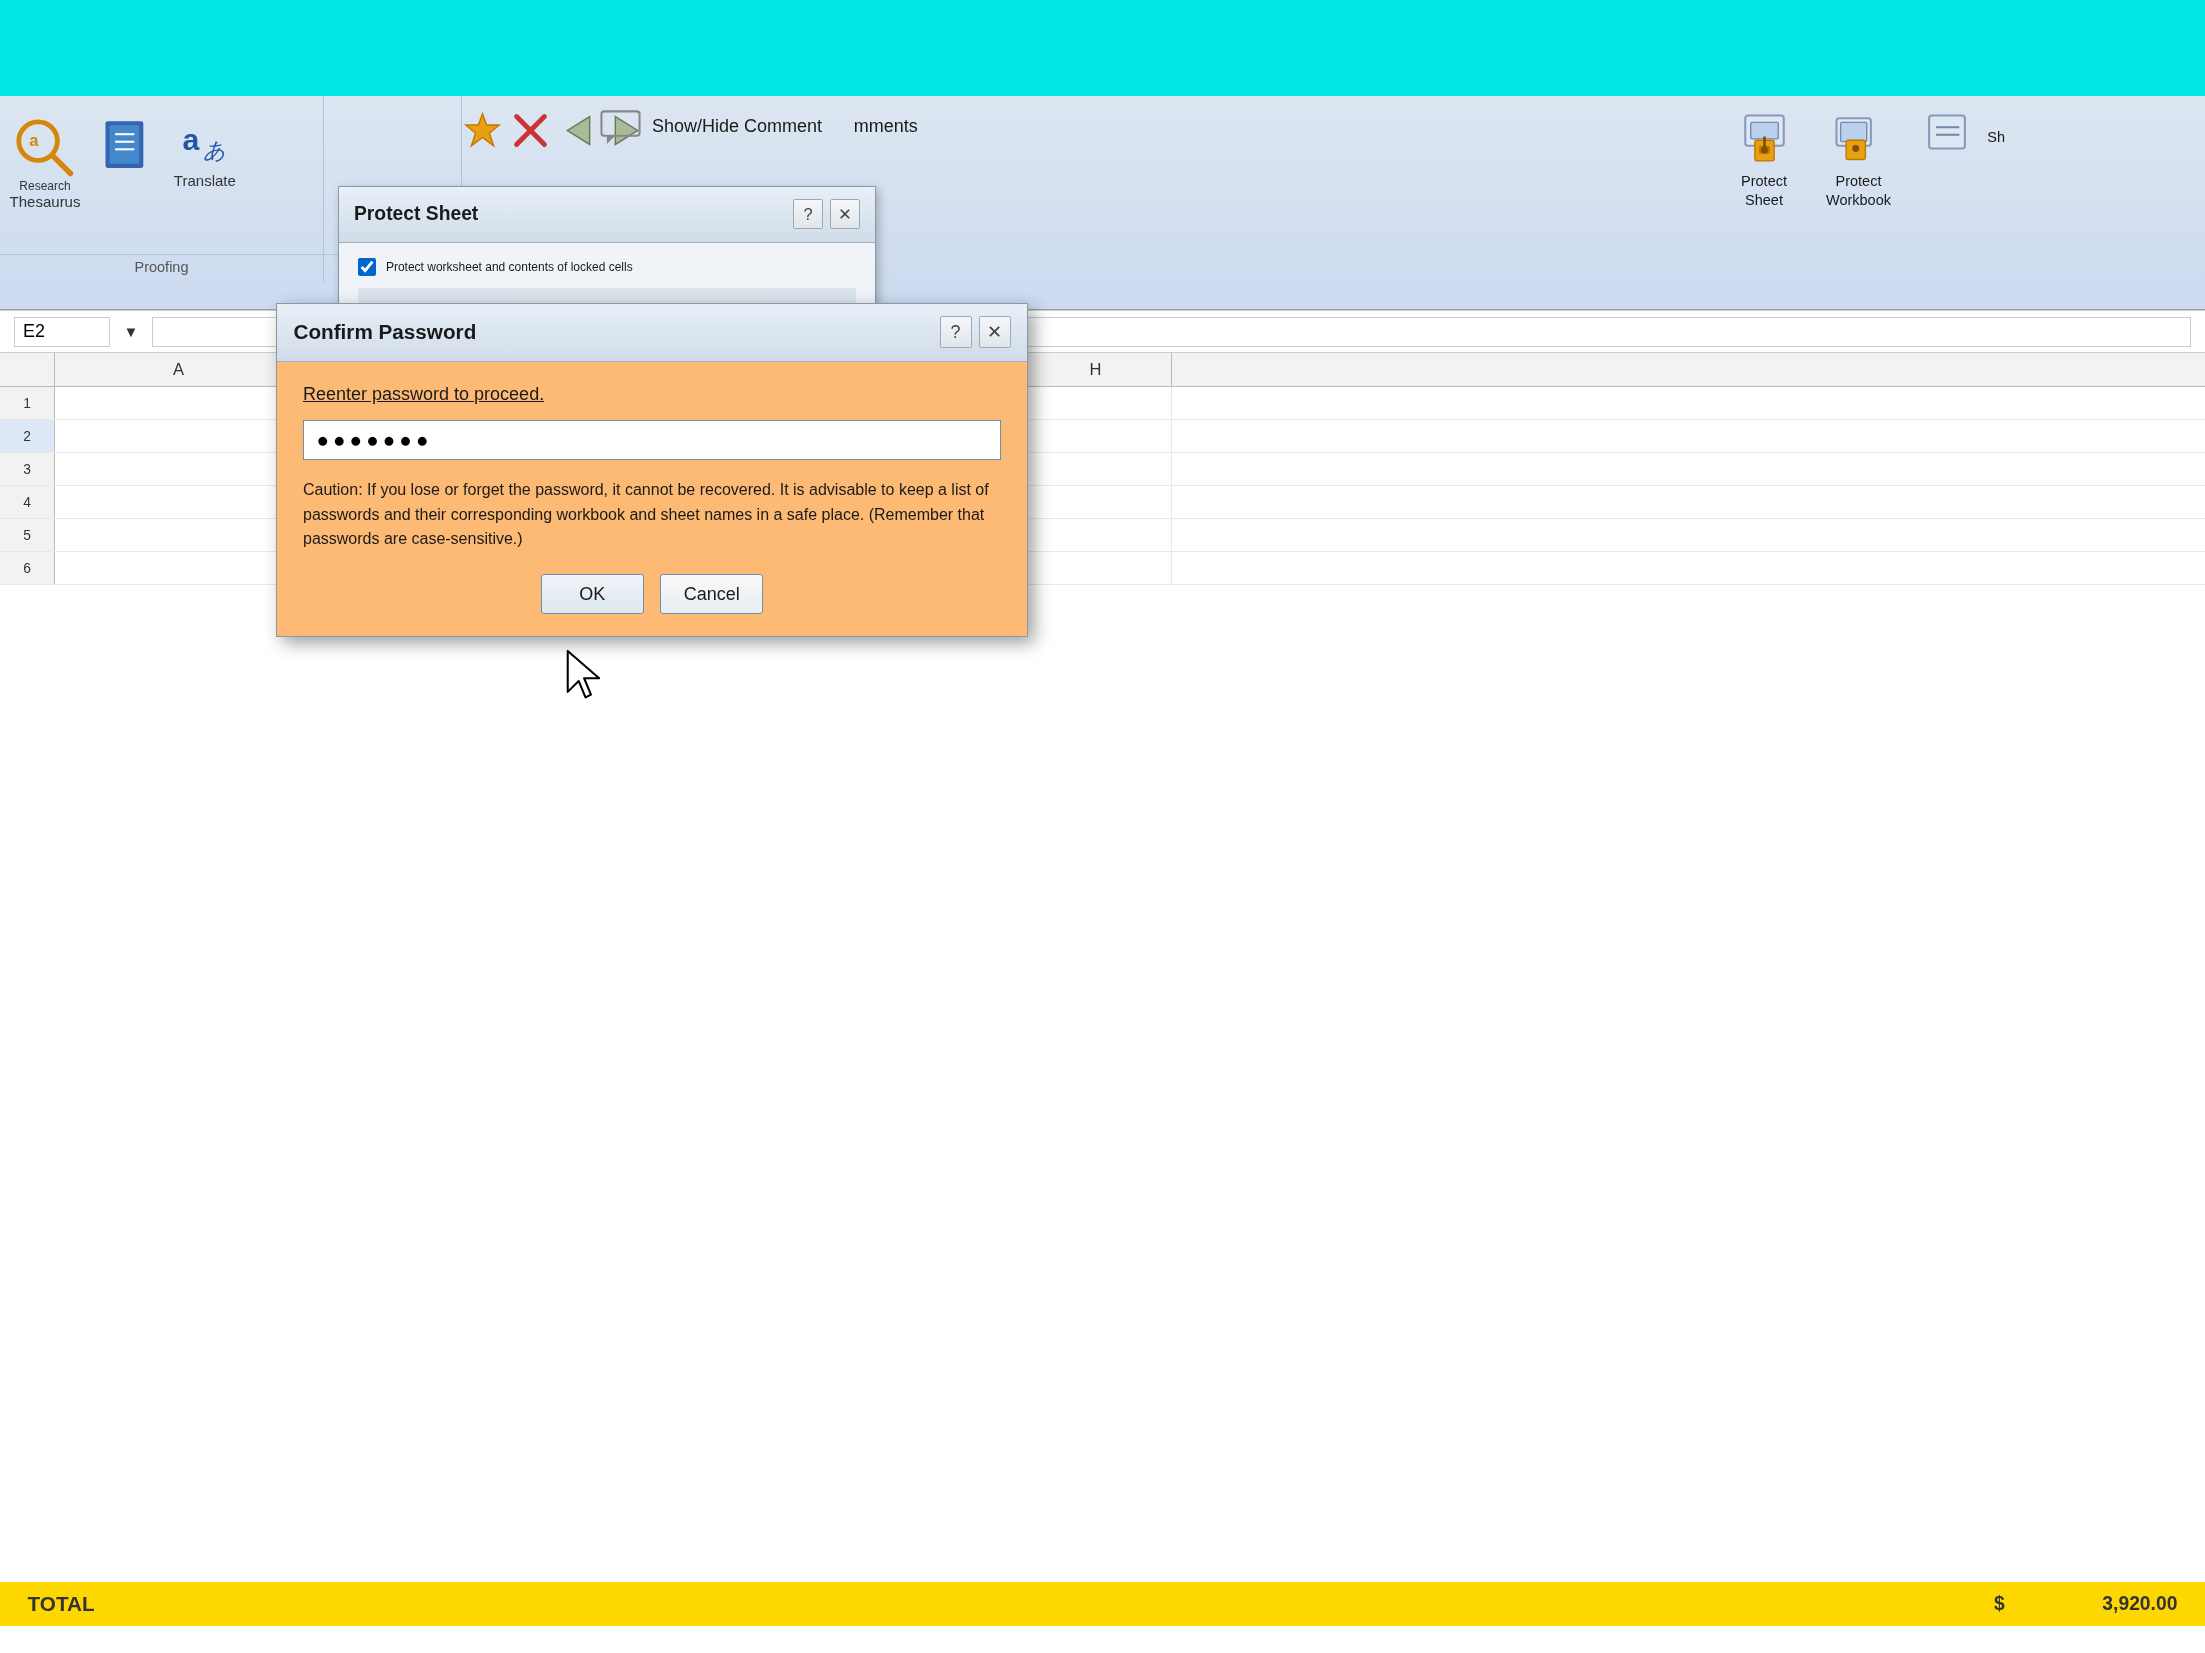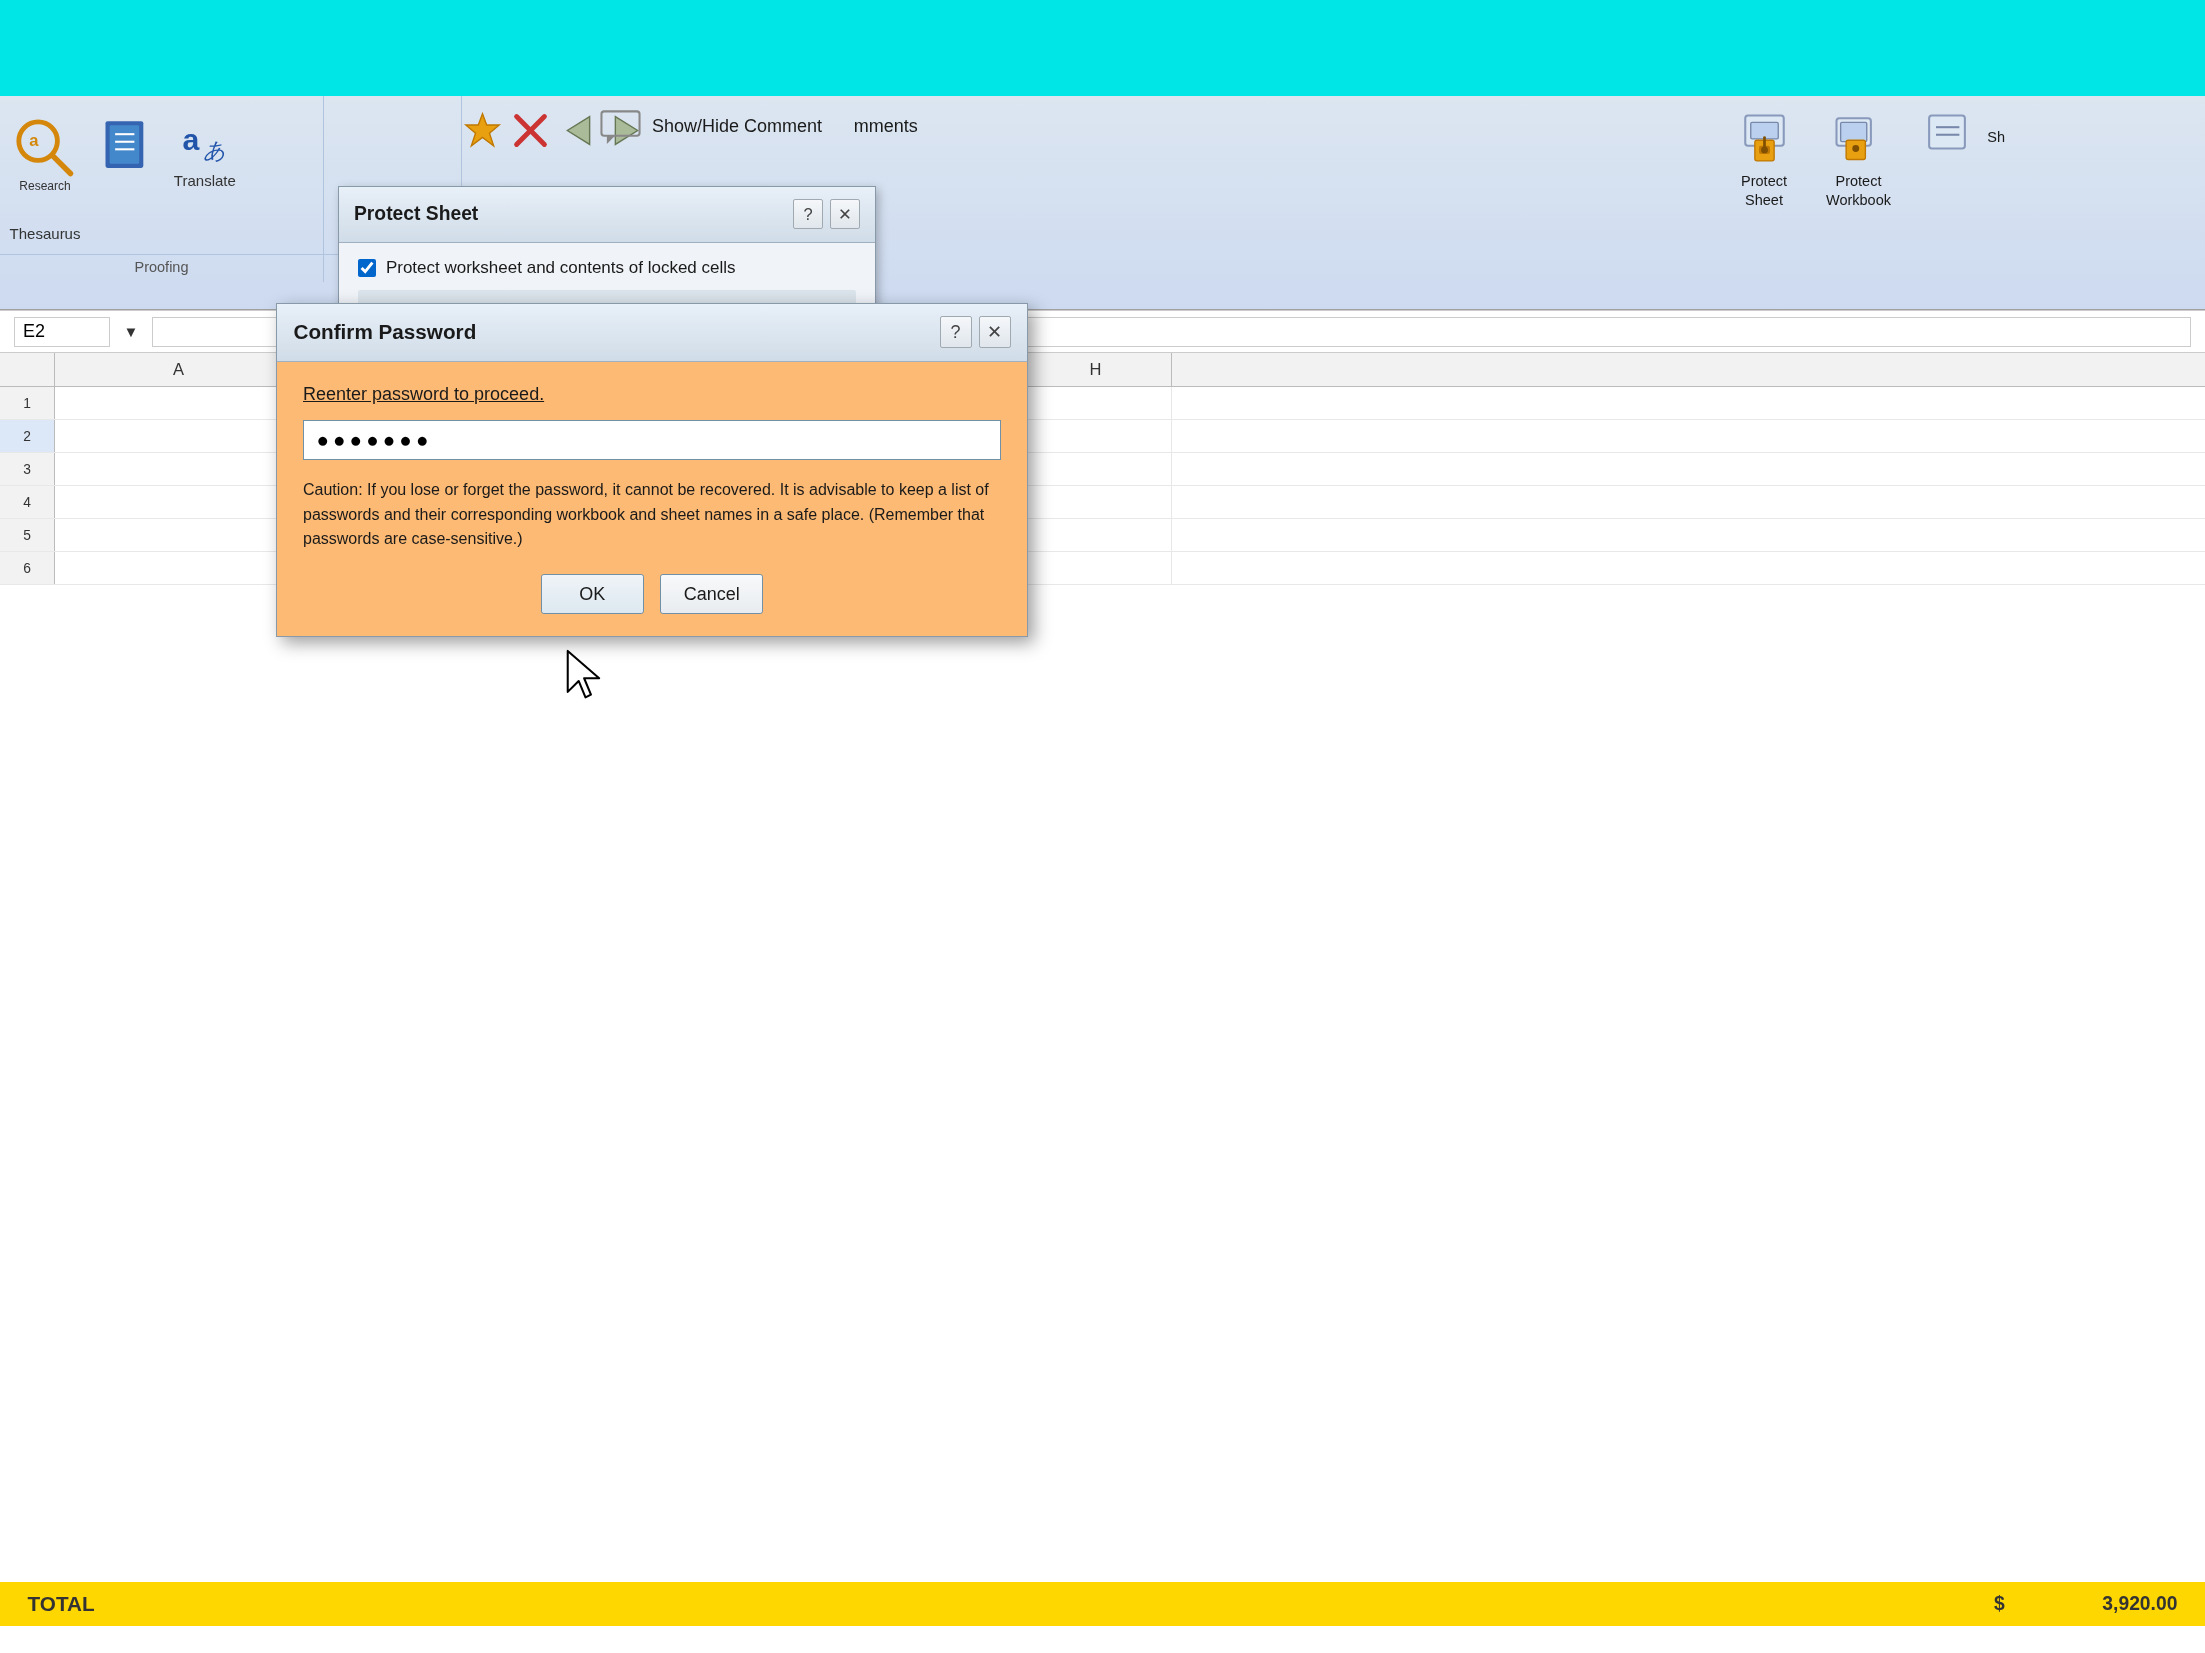--- a/index.html
+++ b/index.html
@@ -22,21 +22,21 @@
 
   <div style="position:absolute;left:0;top:0;width:324px;height:186px;display:flex;flex-direction:row;align-items:flex-start;padding-top:13.8px;border-right:0.7px solid #b0c4de;">
 
     <div style="display:flex;flex-direction:column;align-items:center;padding:6.9px 9.6px;min-width:62px;">
       <svg width="62" height="62" viewBox="0 0 90 90">
         <circle cx="35" cy="35" r="28" fill="none" stroke="#d4870a" stroke-width="7"></circle>
         <line x1="56" y1="56" x2="82" y2="82" stroke="#d4870a" stroke-width="8" stroke-linecap="round"></line>
         <text x="22" y="42" font-size="24" fill="#d4870a" font-weight="bold">a</text>
       </svg>
       <span style="font-size:12px;color:#333;text-align:center;">Research</span>
-      <span style="font-size:15px;color:#333;text-align:center;margin-top:32px;">Thesaurus</span>
+      <span style="font-size:15px;color:#333;text-align:center;">Thesaurus</span>
     </div>
 
     <div style="display:flex;flex-direction:column;align-items:center;padding:6.9px 9.6px;min-width:55px;">
       <svg width="55" height="55" viewBox="0 0 80 80">
         <rect x="8" y="6" width="55" height="68" rx="3" fill="#2255aa" opacity="0.9"></rect>
         <rect x="14" y="12" width="43" height="56" rx="2" fill="#4488cc"></rect>
         <line x1="22" y1="25" x2="50" y2="25" stroke="white" stroke-width="3"></line>
         <line x1="22" y1="36" x2="50" y2="36" stroke="white" stroke-width="3"></line>
         <line x1="22" y1="47" x2="50" y2="47" stroke="white" stroke-width="3"></line>
       </svg>
@@ -228,21 +228,21 @@
   <div style="background:linear-gradient(to bottom,#e8f0f8,#d0dce8);padding:12.4px 15px;display:flex;align-items:center;justify-content:space-between;border-bottom:0.7px solid #a0b0c0;">
     <span style="font-size:19.3px;font-weight:600;color:#1a1a1a;">Protect Sheet</span>
     <div style="display:flex;gap:6.9px;">
       <div style="width:30px;height:30px;border:0.7px solid #a0a8b0;background:linear-gradient(to bottom,#f5f7fa,#e0e6ec);border-radius:2.1px;display:flex;align-items:center;justify-content:center;font-size:16.5px;cursor:pointer;color:#444;">?</div>
       <div style="width:30px;height:30px;border:0.7px solid #a0a8b0;background:linear-gradient(to bottom,#f5f7fa,#e0e6ec);border-radius:2.1px;display:flex;align-items:center;justify-content:center;font-size:16.5px;cursor:pointer;color:#444;">✕</div>
     </div>
   </div>
   <div style="padding:15px 19.3px;">
     <div style="display:flex;align-items:center;gap:9.6px;margin-bottom:12.4px;">
       <input type="checkbox" checked="" style="width: 18px; height: 18px; accent-color: rgb(0, 102, 204);">
-      <span style="font-size:17px;color:#1a1a1a;">Protect worksheet and contents of locked cells</span>
+      <span style="font-size:12px;color:#1a1a1a;">Protect worksheet and contents of locked cells</span>
     </div>
 
     <div style="height:138px;background:linear-gradient(to bottom,rgba(210,220,230,0.7),rgba(195,210,225,0.5));border-radius:2.1px;margin-bottom:6.9px;"></div>
 
     <div style="display:flex;align-items:center;gap:9.6px;padding:6.9px 0;">
       <input type="checkbox" style="width: 18px; height: 18px;">
       <span style="font-size:16.5px;color:#1a1a1a;flex:1;">Delete rows</span>
       <div style="width:25px;height:25px;border:0.7px solid #aaa;background:#e8eef5;display:flex;align-items:center;justify-content:center;font-size:12.4px;color:#555;cursor:pointer;">▼</div>
     </div>
   </div>

